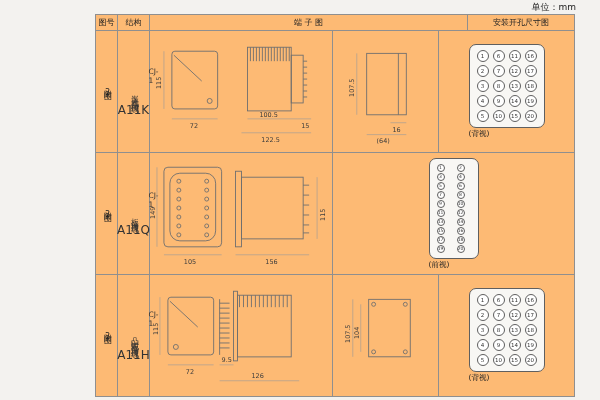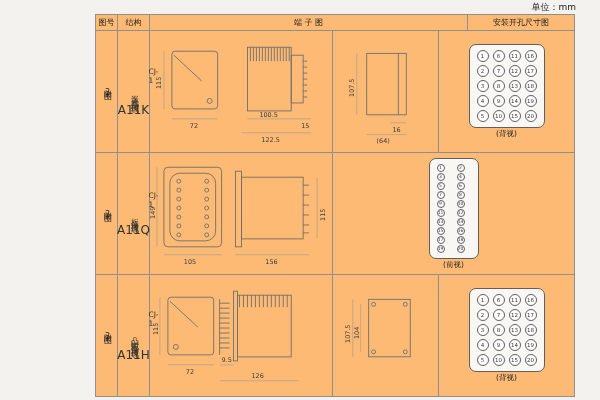--- a/index.html
+++ b/index.html
@@ -28,21 +28,21 @@
   .vtext{writing-mode:vertical-rl;text-orientation:upright;letter-spacing:2px;}
   .figno{font-size:8px;color:#222;}
   .struct{flex-direction:column;gap:3px;padding:4px 0;}
   .struct .model{font-size:7.5px;margin-left:40px;}
   .struct .desc{font-size:8px;max-height:86px;}
   .struct .code{font-size:12px;}
   svg{display:block;}
   .draw line,.draw rect,.draw circle,.draw path{stroke:#6f6f6f;fill:none;stroke-width:0.9;}
   .draw .dim{stroke:#9a9a9a;stroke-width:0.6;}
   .draw text{fill:#3c3c3c;font-size:6.5px;stroke:none;font-family:"DejaVu Sans",sans-serif;}
-  .term{display:flex;flex-direction:column;align-items:center;gap:1px;}
+  .term{display:flex;flex-direction:column;align-items:flex-start;gap:1px;}
   .term-box{border:1px solid #5f5f5f;border-radius:7px;padding:5px 7px;background:#f8f7f4;}
   .tgrid4{display:grid;grid-template-columns:repeat(4,12px);gap:3px 4px;}
   .tgrid2{display:grid;grid-template-columns:repeat(2,14px);gap:1px 6px;}
   .pin{width:10px;height:10px;border:1px solid #5f5f5f;border-radius:50%;
        font-size:5.5px;line-height:10px;display:flex;align-items:center;justify-content:center;color:#333;background:#fff;}
   .pin.sm{width:6px;height:6px;font-size:4.5px;}
   .term-cap{font-size:7.5px;color:#222;}
 </style>
 </head>
 <body>

